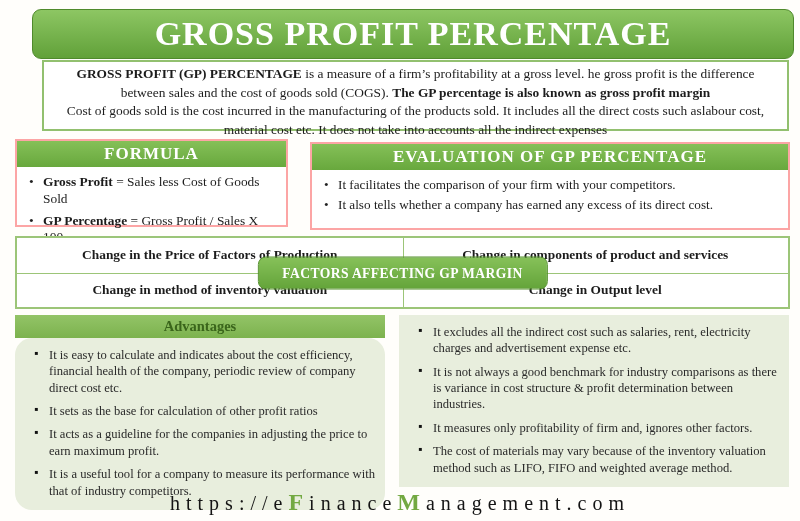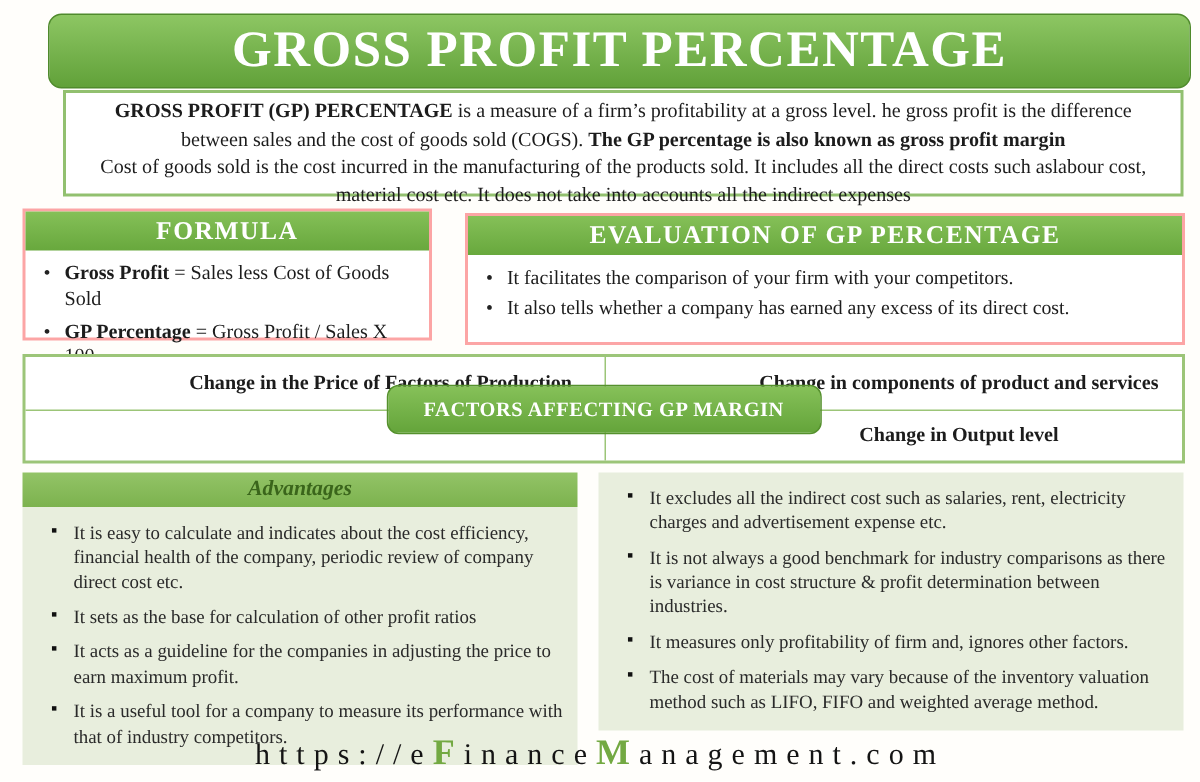--- a/index.html
+++ b/index.html
@@ -29,37 +29,37 @@
   ul.blist li{position:relative;margin-bottom:3px;font-size:13.2px;line-height:1.25;}
   ul.blist li::before{content:"•";position:absolute;left:-14px;top:0;color:#222;}
   .formula-box ul.blist li{font-size:13.4px;margin-bottom:5px;}
 
   
   .factors{position:absolute;left:15px;top:236px;width:775px;height:73px;box-sizing:border-box;
     border:2px solid #9cc578;background:#ffffff;}
   .factors .vline{position:absolute;left:50%;top:0;width:1.5px;height:100%;background:#9cc578;}
   .factors .hline{position:absolute;left:0;top:50%;width:100%;height:1.5px;background:#9cc578;}
   .fcell{position:absolute;width:50%;height:50%;display:flex;align-items:center;justify-content:center;
-    font-weight:bold;font-size:13.4px;text-align:left;padding-left:44px;}
+    font-weight:bold;font-size:13.4px;text-align:left;}
   .fcell.tl{left:0;top:0;} .fcell.tr{left:50%;top:0;}
   .fcell.bl{left:0;top:50%;} .fcell.br{left:50%;top:50%;}
   .factor-pill{position:absolute;left:50%;top:50%;transform:translate(-50%,-50%);
     padding:0 24px;height:31px;line-height:31px;white-space:nowrap;z-index:2;
     background:linear-gradient(#86c159,#64a43a);border:1px solid #55912d;border-radius:8px;
     color:#ffffff;font-weight:bold;font-size:13.6px;letter-spacing:0.4px;}
 
   
   .col{position:absolute;top:315px;}
   .col.adv{left:15px;width:370px;}
   .col.dis{left:399px;width:390px;}
   .col-header{height:23px;background:linear-gradient(#93c467,#7cb24e);
     display:flex;align-items:center;justify-content:center;
-    color:#3a651b;font-weight:bold;font-size:14.5px;font-style:italic;}
+    color:#3a651b;font-weight:bold;font-size:14.5px;}
   .col-body{background:#e8eedd;padding:9px 8px 4px 12px;}
-  .col.adv .col-body{min-height:133px;}
+  .col.adv .col-body{min-height:133px;border-radius:17px;}
   .col.dis .col-body{min-height:141px;}
   ul.sqlist{list-style:none;margin:0;padding:0 0 0 22px;}
   ul.sqlist li{position:relative;margin-bottom:7px;font-size:12.6px;line-height:1.3;color:#2a2a2a;}
   ul.sqlist li::before{content:"▪";position:absolute;left:-15px;top:-1px;font-size:12px;color:#111;}
 
   
   .footer{position:absolute;left:0;top:489px;width:800px;text-align:center;
     font-size:20px;letter-spacing:6px;color:#141414;}
   .footer .gm{color:#73a942;font-weight:bold;font-size:24px;}
 </style>
@@ -89,20 +89,21 @@
       <li>It facilitates the comparison of your firm with your competitors.</li>
       <li>It also tells whether a company has earned any excess of its direct cost.</li>
     </ul>
   </div>
 
   <div class="factors">
     <div class="vline"></div>
     <div class="hline"></div>
     <div class="fcell tl">Change in the Price of Factors of Production</div>
     <div class="fcell tr">Change in components of product and services</div>
+    <div class="fcell bl">Change in method of inventory valuation</div>
     <div class="fcell br">Change in Output level</div>
     <div class="factor-pill">FACTORS AFFECTING GP MARGIN</div>
   </div>
 
   <div class="col adv">
     <div class="col-header">Advantages</div>
     <div class="col-body">
       <ul class="sqlist">
         <li>It is easy to calculate and indicates about the cost efficiency, financial health of the company, periodic review of company direct cost etc.</li>
         <li>It sets as the base for calculation of other profit ratios</li>

